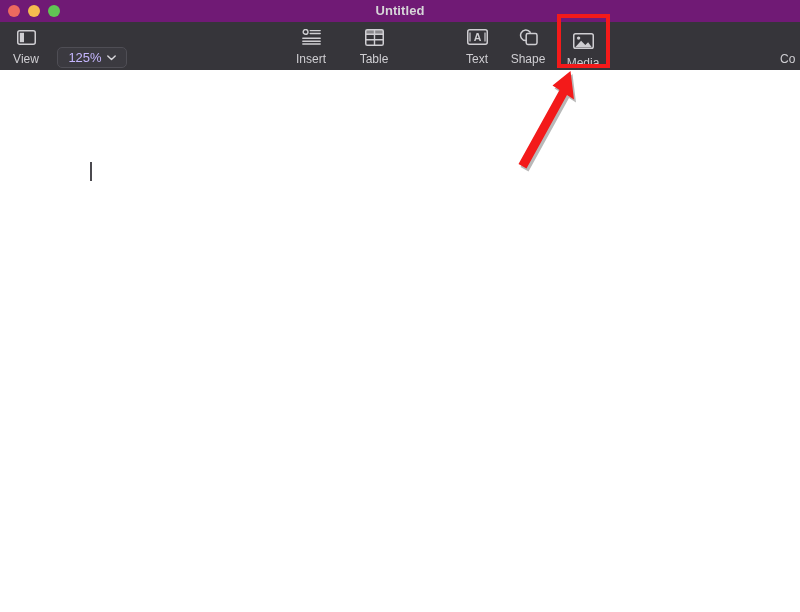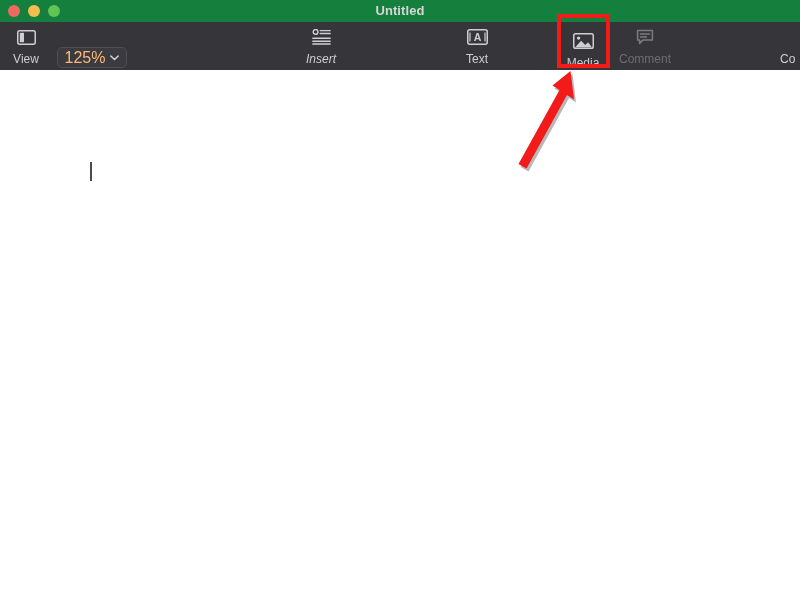--- a/index.html
+++ b/index.html
@@ -22,21 +22,21 @@
     background: #ffffff;
     overflow: hidden;
   }
 
   
   #titlebar {
     position: absolute;
     left: 0; top: 0;
     width: 800px;
     height: 22px;
-    background: #15803d;
+    background: #701a75;
   }
   #traffic-lights {
     position: absolute;
     left: 8px; top: 5px;
     display: flex;
     gap: 8px;
     align-items: center;
   }
   .traffic-light {
     width: 12px;
@@ -99,22 +99,22 @@
     border: 1px solid #4f4e55;
     border-radius: 5px;
     background: #3b3a40;
     display: flex;
     align-items: center;
     justify-content: center;
     gap: 5px;
     box-sizing: border-box;
   }
   #zoom-value {
-    font-size: 16px;
-    color: #fdba74;
+    font-size: 13px;
+    color: #c4b5fd;
     line-height: 14px;
   }
 
   
   #document-canvas {
     position: absolute;
     left: 0; top: 70px;
     width: 800px;
     height: 542px;
     background: #ffffff;
@@ -174,65 +174,75 @@
       <div class="tool-label">Zoom</div>
     </div>
     <div id="zoom-control">
       <span id="zoom-value">125%</span>
       <svg width="9" height="6" viewBox="0 0 9 6">
         <path d="M0.8 1 L4.5 4.6 L8.2 1" fill="none" stroke="#d9d8dc" stroke-width="1.4" stroke-linecap="round" stroke-linejoin="round"></path>
       </svg>
     </div>
 
 
-    <div class="tool-item" style="left:299px; width:44px;font-style:italic;">
+    <div class="tool-item" style="left:289px; width:44px;">
       <div class="tool-icon">
         <svg width="19" height="16" viewBox="0 0 19 16">
           <circle cx="3.6" cy="2.9" r="2.4" fill="none" stroke="#cfced2" stroke-width="1.4"></circle>
           <path d="M8.2 1.6 H18.2 M8.2 4.5 H18.2" stroke="#cfced2" stroke-width="1.4" stroke-linecap="round"></path>
           <path d="M0.8 9.2 H18.2 M0.8 12.2 H18.2 M0.8 15.0 H18.2" stroke="#cfced2" stroke-width="1.4" stroke-linecap="round"></path>
         </svg>
       </div>
       <div class="tool-label">Insert</div>
     </div>
 
+    <div class="tool-item" style="left:352px; width:44px;">
+      <div class="tool-icon">
+        <svg width="19" height="17" viewBox="0 0 19 17">
+          <rect x="0.75" y="0.75" width="17.5" height="15.5" rx="1.6" fill="none" stroke="#cfced2" stroke-width="1.5"></rect>
+          <path d="M0.75 5.2 H18.25 M0.75 10.8 H18.25 M9.5 0.75 V16.25" stroke="#cfced2" stroke-width="1.4"></path>
+          <rect x="0.75" y="0.75" width="17.5" height="4.45" fill="#cfced2" opacity="0.55"></rect>
+        </svg>
+      </div>
+      <div class="tool-label">Table</div>
+    </div>
 
 
     <div class="tool-item" style="left:456px; width:42px;">
       <div class="tool-icon">
         <svg width="21" height="16" viewBox="0 0 21 16">
           <rect x="0.75" y="0.75" width="19.5" height="14.5" rx="2" fill="none" stroke="#cfced2" stroke-width="1.5"></rect>
           <text x="10.5" y="11.9" font-family="Liberation Sans, sans-serif" font-size="10.5" font-weight="bold" fill="#cfced2" text-anchor="middle">A</text>
           <path d="M3 3.4 V12.6 M18 3.4 V12.6" stroke="#cfced2" stroke-width="1.2"></path>
         </svg>
       </div>
       <div class="tool-label">Text</div>
     </div>
 
+    <div class="tool-item" style="left:505px; width:46px;">
+      <div class="tool-icon">
+        <svg width="19" height="18" viewBox="0 0 19 18">
+          <path d="M11.2 4.2 A5.3 5.3 0 1 0 6.9 12.6" fill="none" stroke="#cfced2" stroke-width="1.5" stroke-linecap="round"></path>
+          <rect x="7.2" y="5.6" width="10.8" height="10.8" rx="1.6" fill="none" stroke="#cfced2" stroke-width="1.5"></rect>
+        </svg>
+      </div>
+      <div class="tool-label">Shape</div>
+    </div>
 
     <div class="tool-item" style="left:559px; width:48px;justify-content:flex-end;">
       <div class="tool-icon">
         <svg width="21" height="16" viewBox="0 0 21 16">
           <rect x="0.75" y="0.75" width="19.5" height="14.5" rx="1.8" fill="none" stroke="#cfced2" stroke-width="1.5"></rect>
           <circle cx="5.6" cy="5.1" r="1.7" fill="#cfced2"></circle>
           <path d="M2.2 14.3 L8.1 7.8 L12.3 12.0 L15.1 9.2 L18.8 14.3 Z" fill="#cfced2"></path>
         </svg>
       </div>
       <div class="tool-label">Media</div>
     </div>
 
-    <div class="tool-item disabled" style="left:613px; width:64px;">
-      <div class="tool-icon">
-        <svg width="18" height="17" viewBox="0 0 18 17">
-          <path d="M1.6 1.6 H16.4 V11.1 H6.9 L3.6 14.4 V11.1 H1.6 Z" fill="none" stroke="#cfced2" stroke-width="1.5" stroke-linejoin="round"></path>
-          <path d="M4.4 5.0 H13.6 M4.4 8.0 H10.6" stroke="#cfced2" stroke-width="1.3" stroke-linecap="round"></path>
-        </svg>
-      </div>
-      <div class="tool-label">Comment</div>
-    </div>
 
     <div class="tool-item" style="left:780px; width:30px; align-items:flex-start;">
       <div class="tool-icon"></div>
       <div class="tool-label">Co</div>
     </div>
 
   </div>
 
   <div id="document-canvas">
     <div id="text-caret"></div>

